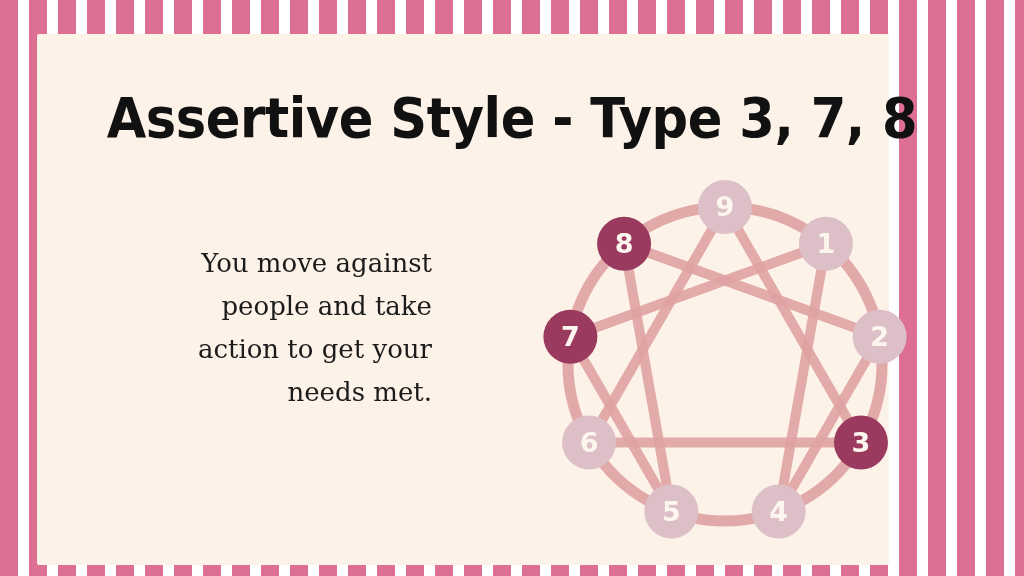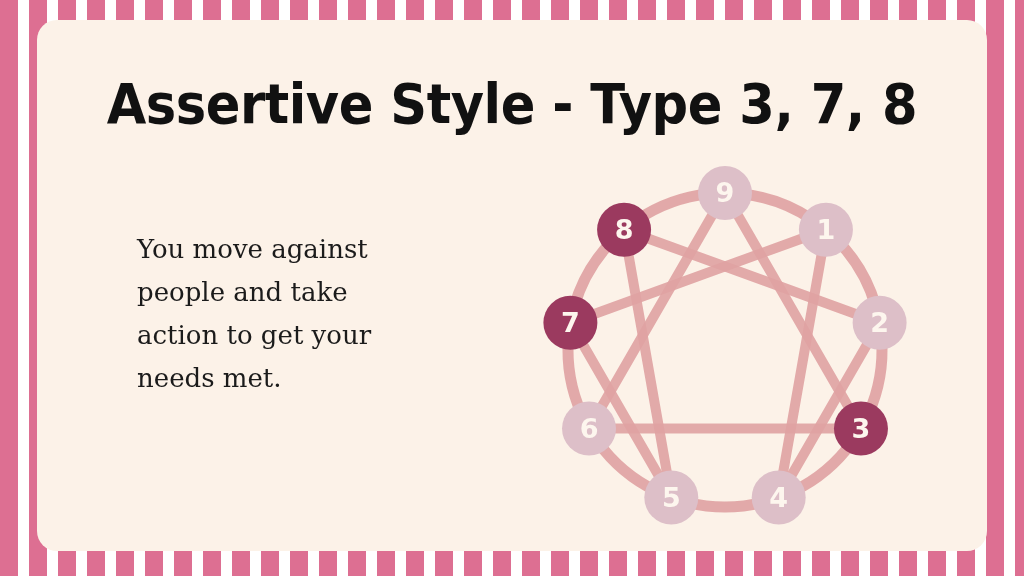--- a/index.html
+++ b/index.html
@@ -25,25 +25,25 @@
       #dd6f92 18px,
       #ffffff 18px,
       #ffffff 29px
     );
     overflow: hidden;
   }
 
   #card {
     position: absolute;
     left: 37px;
-    top: 20px;
-    width: 950px;
+    top: 34px;
+    width: 852px;
     height: 531px;
     background: #fcf2e8;
-    border-radius: 20px;
+    border-radius: 2px;
   }
 
   #title {
     position: absolute;
     left: 0;
     top: 53px;
     width: 950px;
     text-align: center;
     font-family: "DejaVu Sans", sans-serif;
     font-weight: 700;
@@ -54,21 +54,21 @@
     transform: scaleX(0.93);
     transform-origin: 50% 50%;
     white-space: nowrap;
   }
 
   #body-text {
     position: absolute;
     left: 100px;
     top: 208px;
     width: 295px;
-    text-align: left;
+    text-align: right;
     font-family: "DejaVu Serif", "Liberation Serif", serif;
     font-size: 26px;
     line-height: 43px;
     color: #1b1b1b;
   }
 
   #enneagram {
     position: absolute;
     left: 480px;
     top: 120px;

